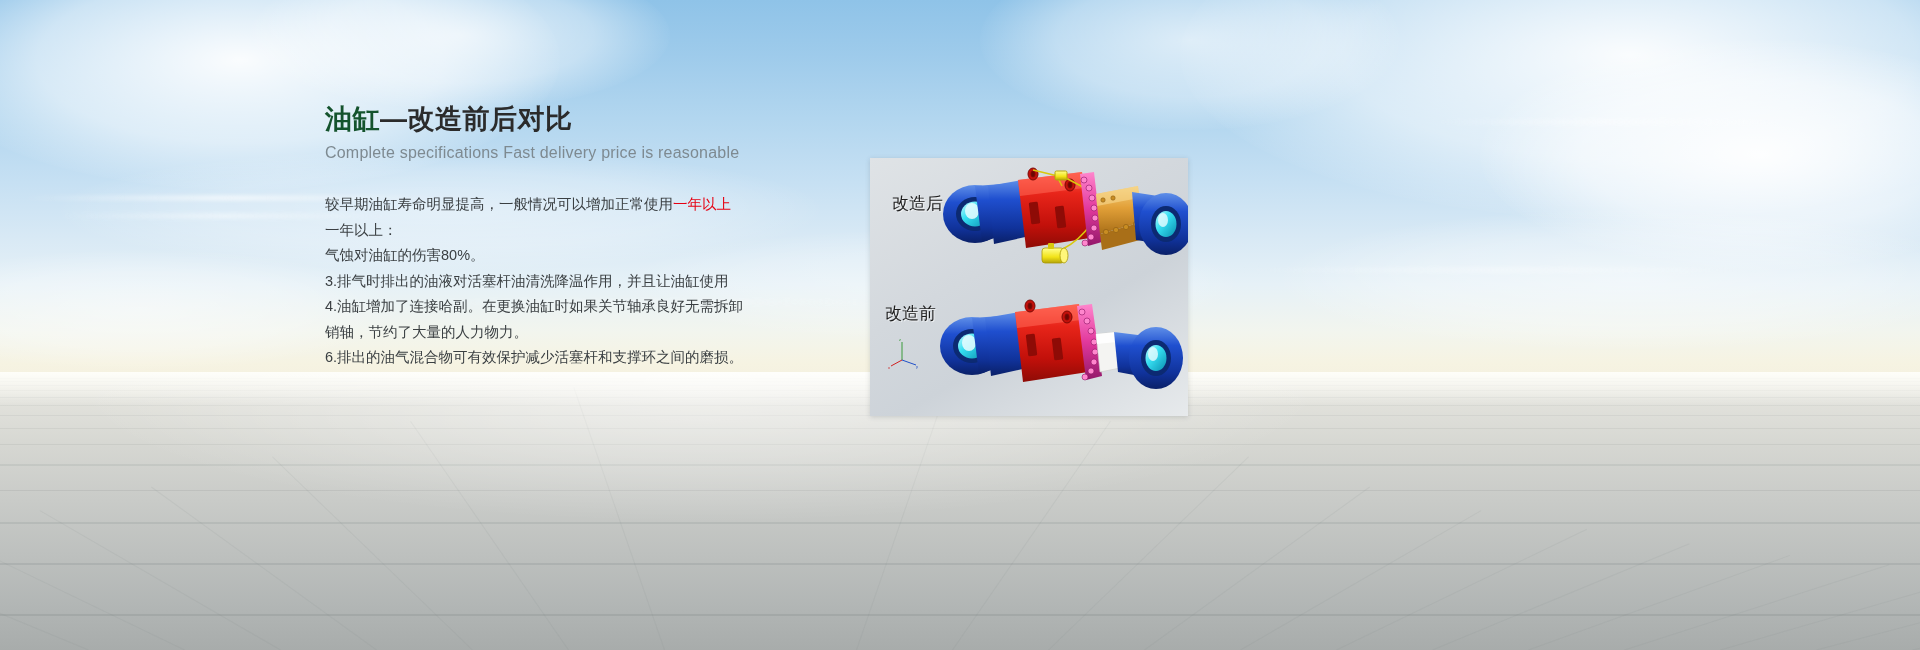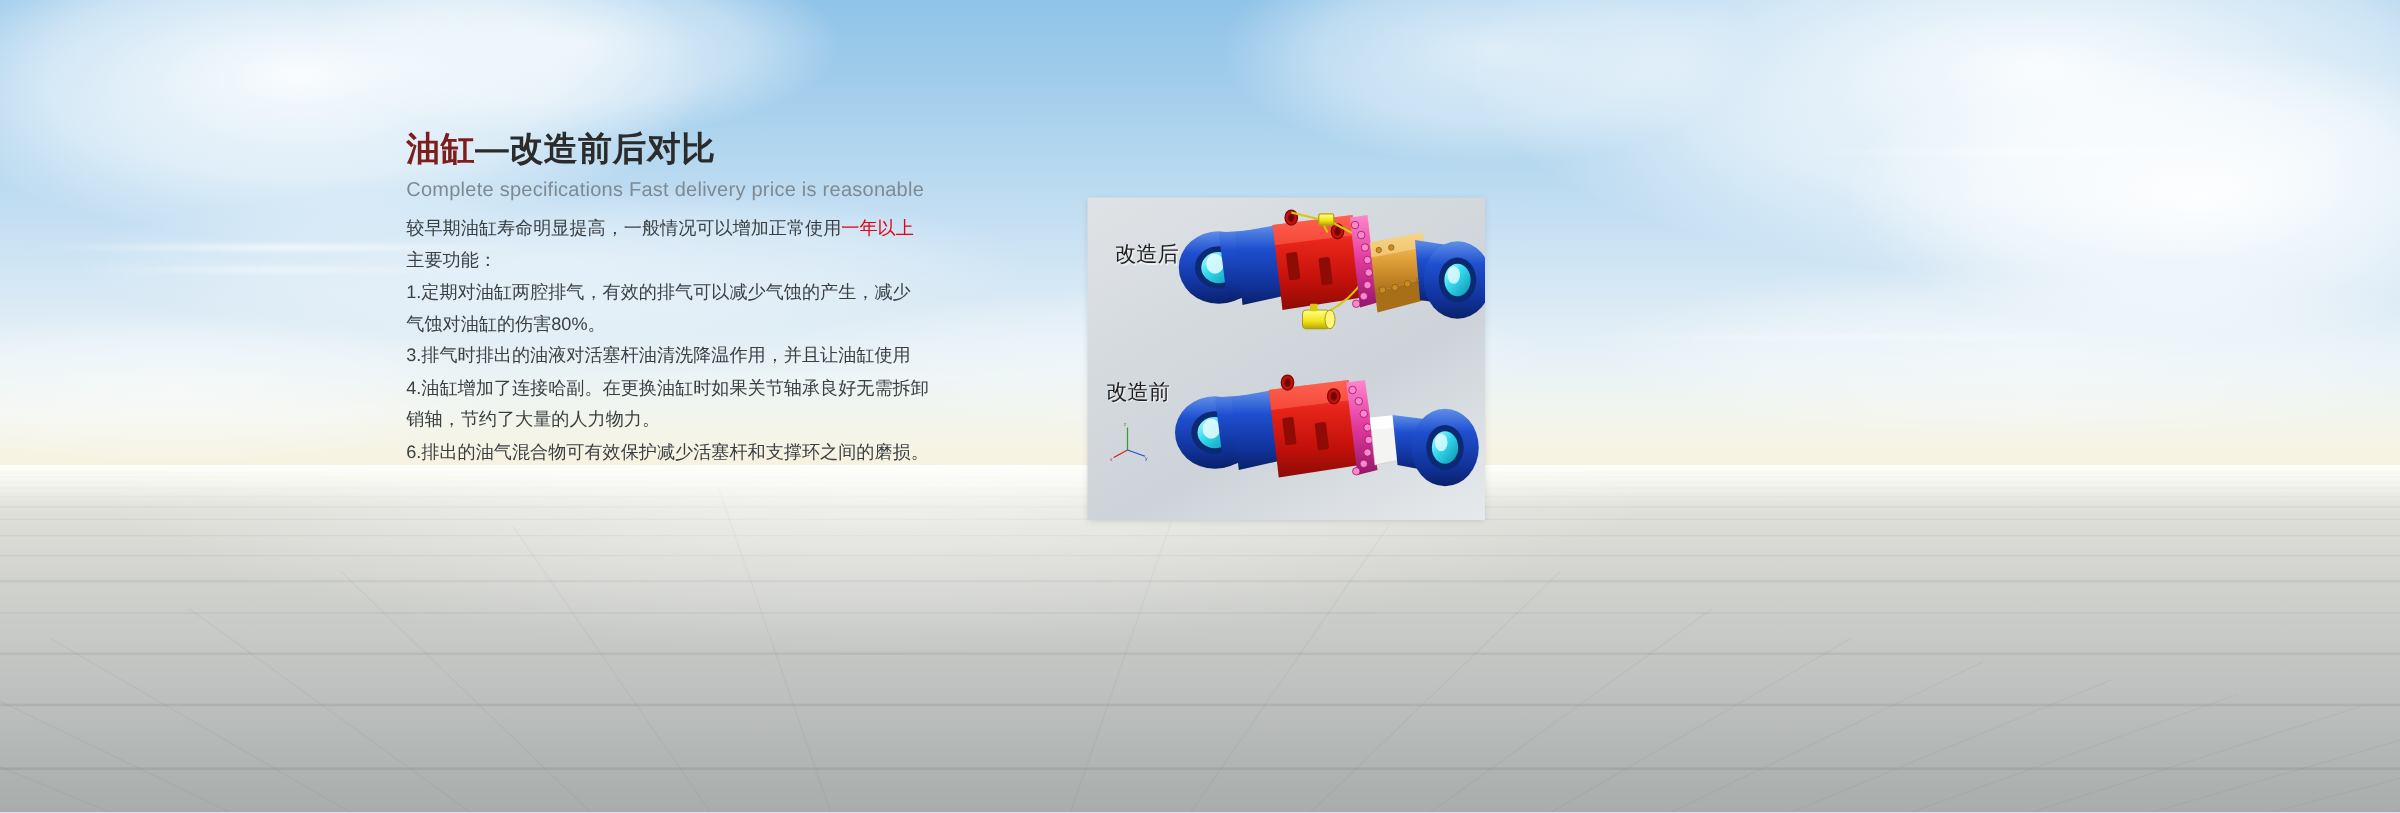--- a/index.html
+++ b/index.html
@@ -96,28 +96,28 @@
   }
 
   
   .copy {
     position:absolute; left:325px; top:104px; width:430px;
   }
   .headline {
     font-size:27px; font-weight:700; letter-spacing:.5px;
     color:#2b2b2b; line-height:1.15; white-space:nowrap;
   }
-  .headline .hl-red { color:#7f1d1d;margin-top:40px; }
+  .headline .hl-red { color:#14532d;margin-top:40px; }
   .subhead {
     margin-top:9px;
     font-size:16px; color:#7e8a91; letter-spacing:.2px;
     white-space:nowrap;
   }
   .body {
-    margin-top:9px;
+    margin-top:30px;
     font-size:14.5px; color:#3a3f42; line-height:25.5px;
   }
   .body p { white-space:nowrap; }
   .body .em-red { color:#e60012; }
 
   
   .panel {
     position:absolute; left:870px; top:158px;
     width:318px; height:258px;
     background:linear-gradient(150deg,#dfe3e6 0%,#d3d8dd 40%,#cdd3d9 62%,#e7eaec 100%);
@@ -197,22 +197,21 @@
     <div class="ground-sheen"></div>
   </div>
 
   <div class="copy">
     <div class="headline"><span class="hl-red">油缸</span><span>—改造前后对比</span></div>
 
     <div class="subhead">Complete specifications Fast delivery price is reasonable</div>
 
     <div class="body" id="body-lines">
         <p><span>较早期油缸寿命明显提高，一般情况可以增加正常使用</span><span class="em-red">一年以上</span></p>
-        <p><span>主要功能：</span></p>
-        <p><span>1.定期对油缸两腔排气，有效的排气可以减少气蚀的产生，减少</span></p>
+        <p><span>一年以上：</span></p>
         <p><span>气蚀对油缸的伤害80%。</span></p>
         <p><span>3.排气时排出的油液对活塞杆油清洗降温作用，并且让油缸使用</span></p>
         <p><span>4.油缸增加了连接哈副。在更换油缸时如果关节轴承良好无需拆卸</span></p>
         <p><span>销轴，节约了大量的人力物力。</span></p>
         <p><span>6.排出的油气混合物可有效保护减少活塞杆和支撑环之间的磨损。</span></p>
       </div>
   </div>
 
   <div class="panel">
 

